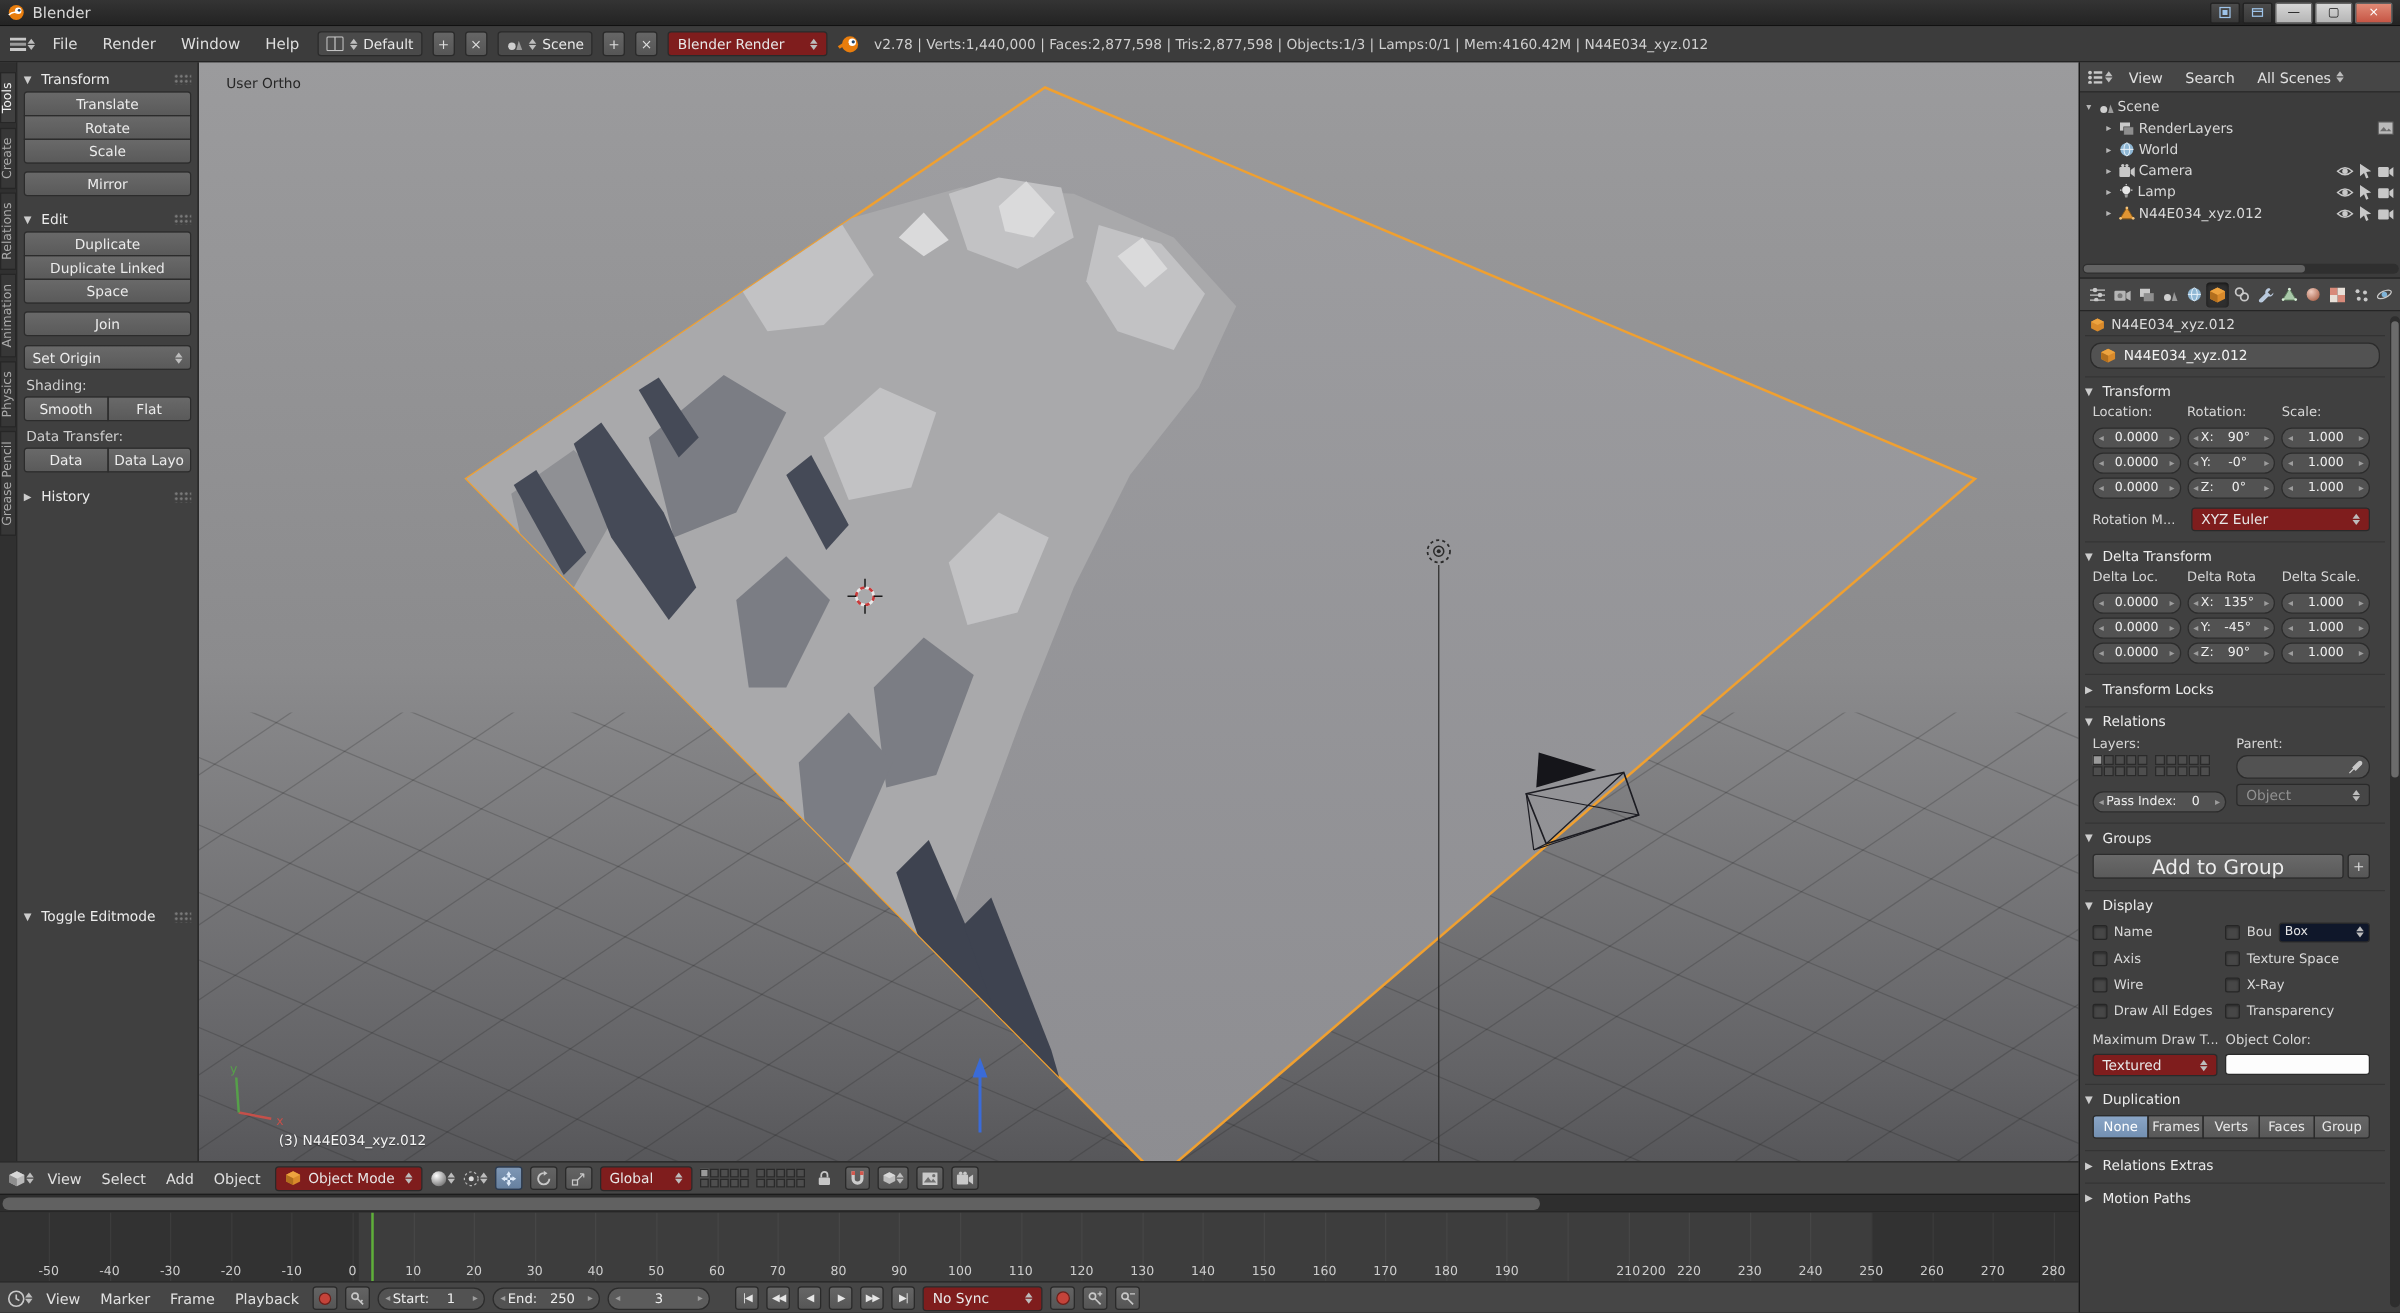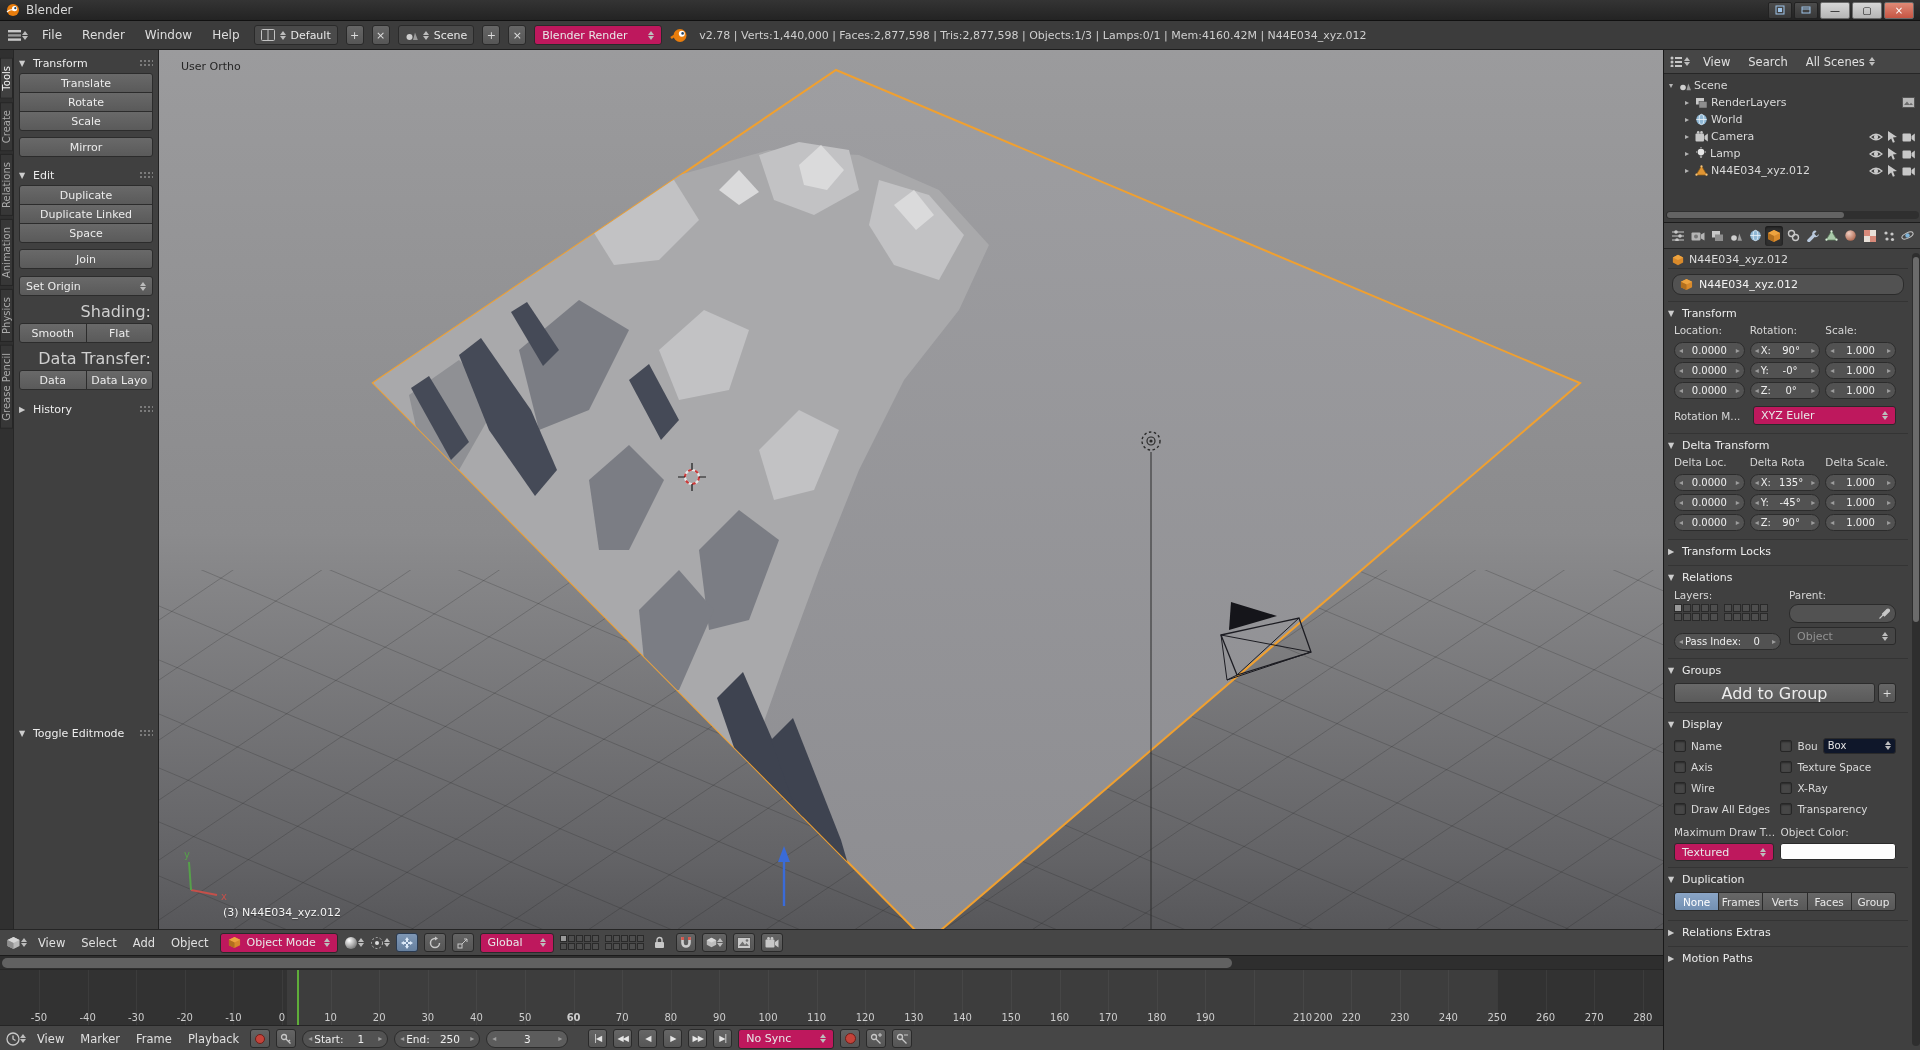--- a/index.html
+++ b/index.html
@@ -13,21 +13,21 @@
   .wbtn{width:30px;height:17px;display:flex;align-items:center;justify-content:center;font-size:10px;color:#111;background:linear-gradient(#d6d6d6,#b5b5b5);border:1px solid #6b6b6b;border-radius:2px;cursor:default;}
   .wbtn.dark{width:24px;background:linear-gradient(#4c4c4c,#383838);color:#9ec3e8;border-color:#222;}
   .wbtn.close{background:linear-gradient(#e08a76,#c65544);color:#fff;}
 
   
   .infobar{position:absolute;left:0;top:21px;width:1920px;height:29px;background:#3c3c3c;border-bottom:1px solid #1d1d1d;display:flex;align-items:center;padding:0 8px;gap:8px;}
   .menu{font-size:12px;color:#dedede;padding:3px 6px;border-radius:3px;}
   .selector{display:flex;align-items:center;gap:5px;background:#4a4a4a;border:1px solid #2a2a2a;border-radius:3px;height:20px;padding:0 6px;}
   .selector .sel-text{font-size:11px;color:#e8e8e8;}
   .mini-btn{width:18px;height:20px;display:flex;align-items:center;justify-content:center;background:linear-gradient(#666,#565656);border:1px solid #2a2a2a;border-radius:3px;font-size:11px;color:#ddd;}
-  .dropdown{display:flex;align-items:center;gap:6px;background:#be185d;border:1px solid #2a2a2a;border-radius:3px;height:20px;padding:0 7px;font-size:11px;color:#e8e8e8;}
+  .dropdown{display:flex;align-items:center;gap:6px;background:#7f1d1d;border:1px solid #2a2a2a;border-radius:3px;height:20px;padding:0 7px;font-size:11px;color:#e8e8e8;}
   .ddarrows{display:flex;flex-direction:column;align-items:center;gap:1px;margin-left:auto;}
   .arr-up{width:0;height:0;border-left:3px solid transparent;border-right:3px solid transparent;border-bottom:4px solid #bdbdbd;}
   .arr-dn{width:0;height:0;border-left:3px solid transparent;border-right:3px solid transparent;border-top:4px solid #bdbdbd;}
   .stats{font-size:11px;color:#cfcfcf;white-space:nowrap;margin-left:4px;}
 
   
   .editor3d{position:absolute;left:0;top:50px;width:1663px;height:905px;background:#404040;}
   .vp-canvas{position:absolute;left:159px;top:0;width:1504px;height:879px;background:linear-gradient(180deg,#9b9b9d 0%,#8b8b8d 55%,#636366 92%,#57575a 100%);overflow:hidden;}
   .vp-label-top{position:absolute;left:22px;top:10px;font-size:11px;color:#262626;}
   .vp-label-obj{position:absolute;left:64px;top:856px;font-size:11px;color:#f4f4f4;text-shadow:0 1px 1px rgba(0,0,0,.4);}
@@ -38,21 +38,21 @@
   .vtab{writing-mode:vertical-rl;transform:rotate(180deg);font-size:10px;color:#ababab;background:#373737;border:1px solid #262626;padding:7px 0;text-align:center;}
   .vtab.active{background:#404040;color:#f2f2f2;}
   .toolshelf{width:145px;background:#404040;border-right:1px solid #232323;padding:4px 5px;display:flex;flex-direction:column;overflow:hidden;}
   .phead{display:flex;align-items:center;gap:5px;height:19px;font-size:11px;color:#ececec;}
   .tri{font-size:8px;color:#cdcdcd;width:9px;display:inline-block;}
   .dragdots{margin-left:auto;width:14px;height:9px;background-image:radial-gradient(#8a8a8a 1px,transparent 1.2px);background-size:4px 4px;opacity:.8;}
   .tsbtn{height:20px;background:linear-gradient(#696969,#5a5a5a);border:1px solid #2c2c2c;border-radius:3px;display:flex;align-items:center;justify-content:center;font-size:11px;color:#ececec;}
   .grp .tsbtn{border-radius:0;margin-top:-1px;}
   .grp .tsbtn:first-child{border-radius:3px 3px 0 0;margin-top:0;}
   .grp .tsbtn:last-child{border-radius:0 0 3px 3px;}
-  .ts-label{font-size:16px;color:#cfcfcf;margin:6px 2px 2px;text-align:right;}
+  .ts-label{font-size:11px;color:#cfcfcf;margin:6px 2px 2px;}
   .half-row{display:flex;}
   .half-row .tsbtn{flex:1;}
   .half-row .tsbtn:first-child{border-radius:3px 0 0 3px;}
   .half-row .tsbtn:last-child{border-radius:0 3px 3px 0;margin-left:-1px;}
   .ts-drop{justify-content:flex-start;padding:0 6px;gap:4px;}
   .spacer{flex:1;}
 
   
   .vp-header{position:absolute;left:0;bottom:0;width:1663px;height:26px;background:#464646;border-top:1px solid #252525;display:flex;align-items:center;padding:0 6px;gap:6px;}
   .hdr-menu{font-size:11.5px;color:#e0e0e0;padding:2px 5px;}
@@ -609,21 +609,21 @@
         <span class="tick" style="left: 330.6px;">10</span>
         <div class="tline" style="left: 379.2px;"></div>
         <span class="tick" style="left: 379.2px;">20</span>
         <div class="tline" style="left: 427.8px;"></div>
         <span class="tick" style="left: 427.8px;">30</span>
         <div class="tline" style="left: 476.4px;"></div>
         <span class="tick" style="left: 476.4px;">40</span>
         <div class="tline" style="left: 525px;"></div>
         <span class="tick" style="left: 525px;">50</span>
         <div class="tline" style="left: 573.6px;"></div>
-        <span class="tick" style="left: 573.6px; font-weight: bold;">60</span>
+        <span class="tick" style="left: 573.6px;">60</span>
         <div class="tline" style="left: 622.2px;"></div>
         <span class="tick" style="left: 622.2px;">70</span>
         <div class="tline" style="left: 670.8px;"></div>
         <span class="tick" style="left: 670.8px;">80</span>
         <div class="tline" style="left: 719.4px;"></div>
         <span class="tick" style="left: 719.4px;">90</span>
         <div class="tline" style="left: 768px;"></div>
         <span class="tick" style="left: 768px;">100</span>
         <div class="tline" style="left: 816.6px;"></div>
         <span class="tick" style="left: 816.6px;">110</span>

